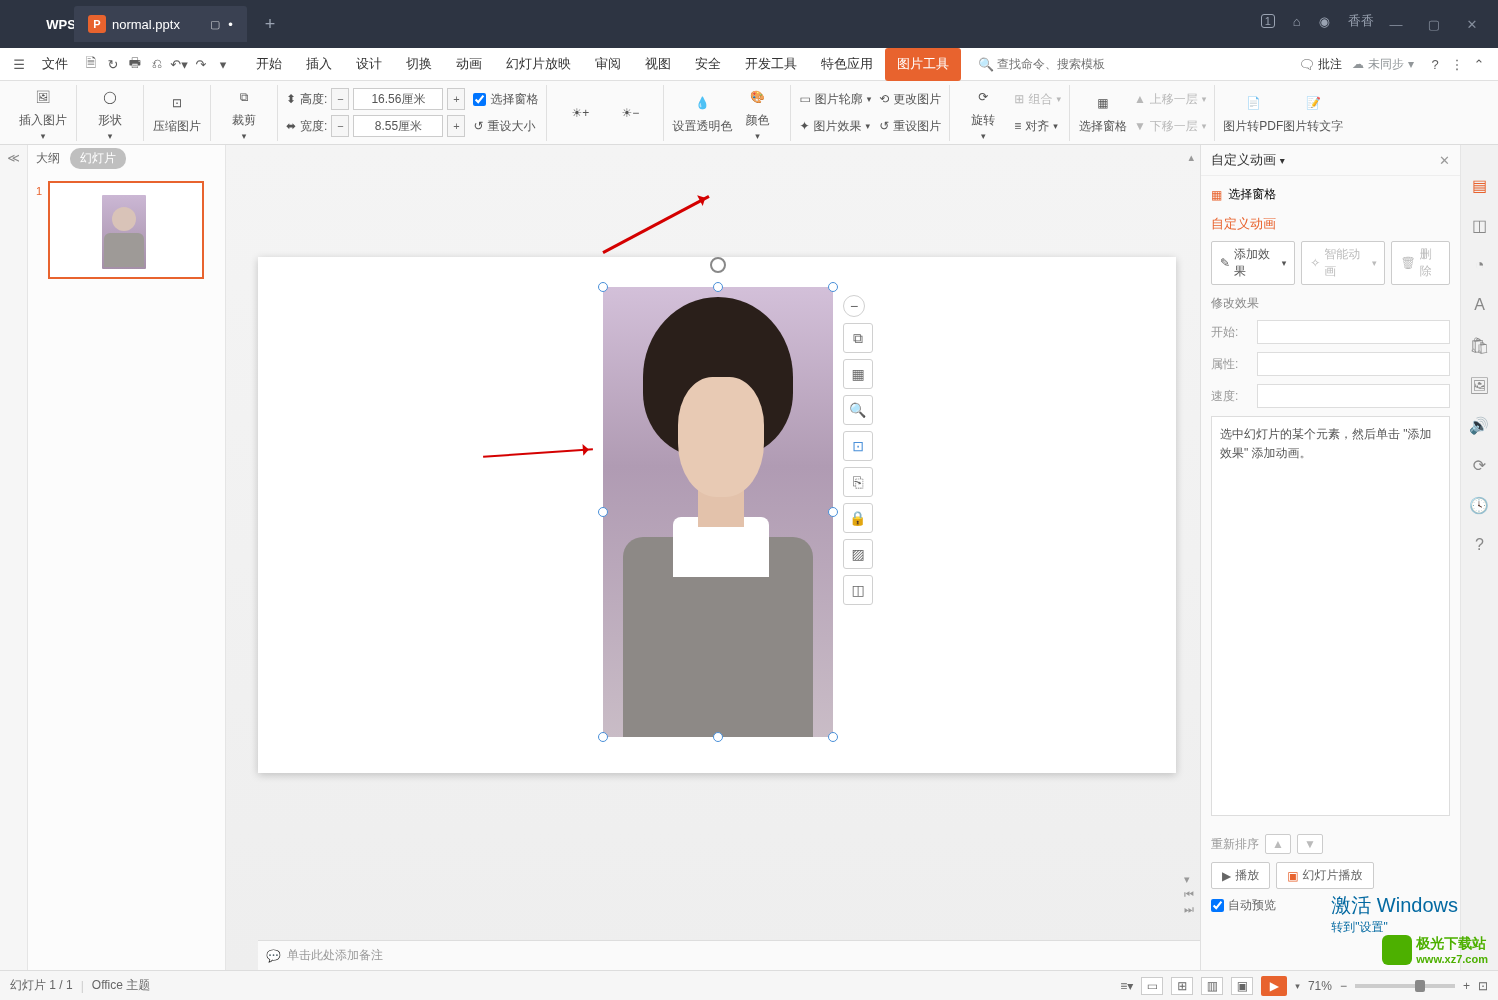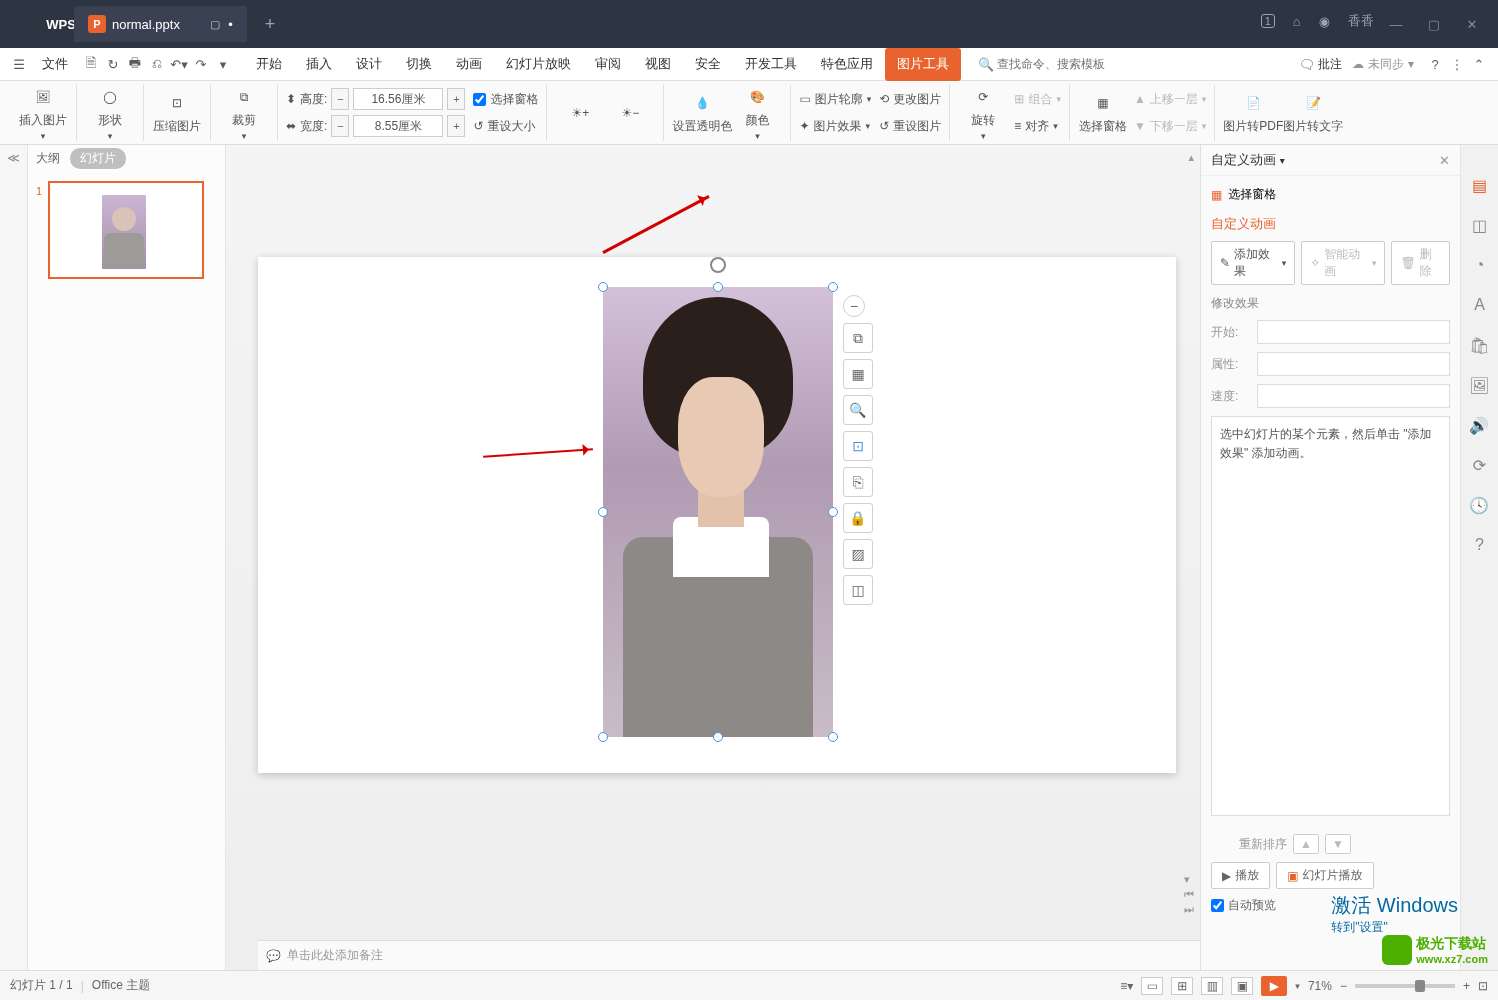--- a/index.html
+++ b/index.html
@@ -78,21 +78,21 @@
 .rp-link { color: #e8632e; font-size: 13px; margin-bottom: 8px; }
 .rp-btns { display: flex; gap: 6px; margin-bottom: 10px; }
 .rp-btn { border: 1px solid #ccc; background: #fff; padding: 4px 8px; border-radius: 2px; font-size: 12px; color: #555; display: flex; align-items: center; gap: 4px; cursor: pointer; }
 .rp-btn.disabled { color: #bbb; }
 .rp-label { color: #888; margin-bottom: 8px; }
 .rp-field { display: flex; align-items: center; gap: 6px; margin-bottom: 8px; }
 .rp-field label { width: 40px; color: #999; }
 .rp-field .sel { flex: 1; height: 24px; border: 1px solid #ddd; background: #fff; }
 .rp-text { flex: 1; border: 1px solid #ddd; background: #fff; padding: 8px; font-size: 12px; color: #555; line-height: 1.6; min-height: 400px; }
 .rp-bottom { padding: 8px 10px; display: flex; flex-direction: column; gap: 8px; font-size: 12px; }
-.rp-reorder { display: flex; align-items: center; gap: 6px; color: #999; margin-left: 28px; }
+.rp-reorder { display: flex; align-items: center; gap: 6px; color: #999; }
 .rp-play-btns { display: flex; gap: 6px; }
 .rp-play { border: 1px solid #ccc; padding: 4px 10px; border-radius: 2px; background: #fff; display: flex; align-items: center; gap: 4px; cursor: pointer; color: #666; }
 .rp-check { display: flex; align-items: center; gap: 4px; color: #666; }
 .watermark { color: #0369a1; font-size: 20px; }
 
 .rp-side { width: 38px; background: #f1f1f1; border-left: 1px solid #e5e5e5; display: flex; flex-direction: column; align-items: center; padding-top: 30px; gap: 20px; }
 .rp-side .sic { width: 20px; height: 20px; color: #888; display: flex; align-items: center; justify-content: center; cursor: pointer; }
 .rp-side .sic.active { color: #e8632e; }
 
 .statusbar { position: absolute; bottom: 0; left: 0; right: 0; height: 30px; background: #f6f6f6; border-top: 1px solid #ddd; display: flex; align-items: center; padding: 0 10px; font-size: 12px; color: #666; }

